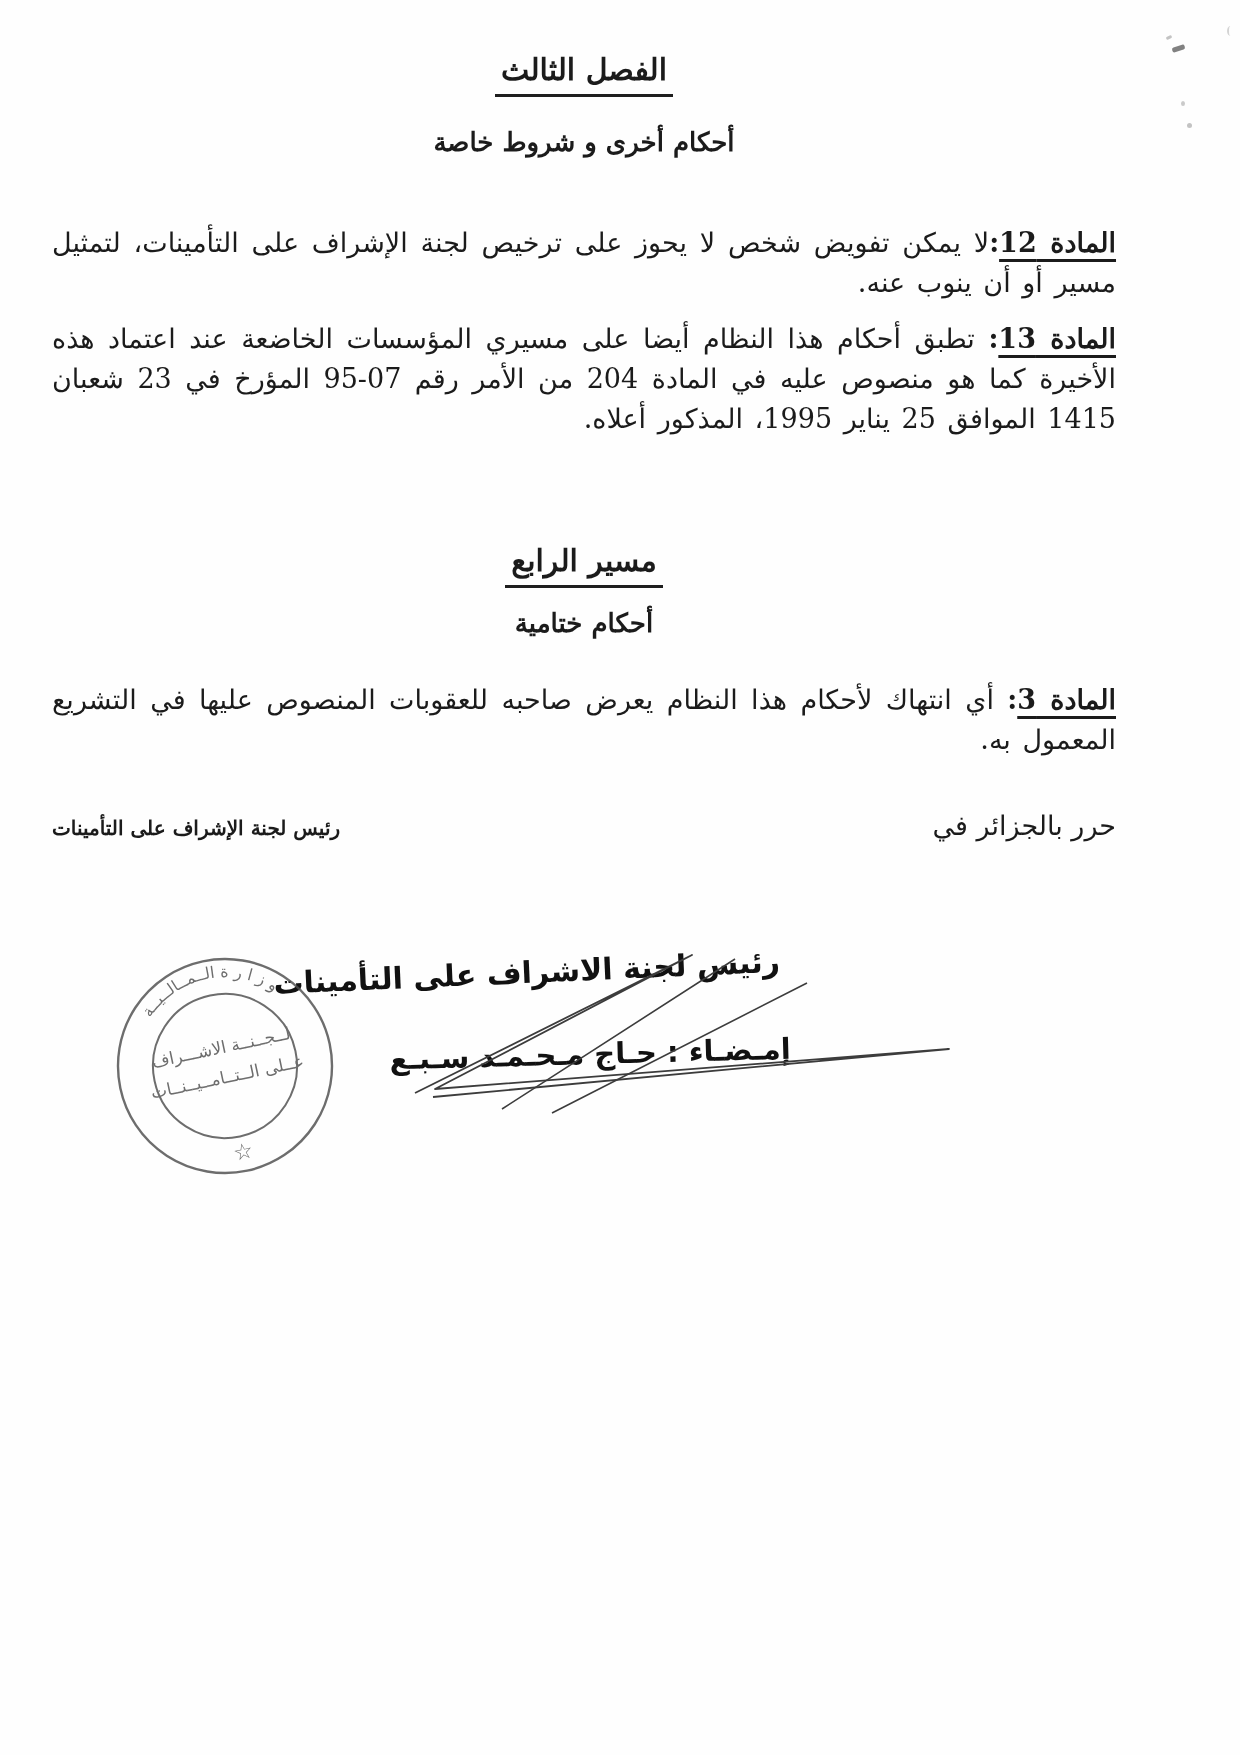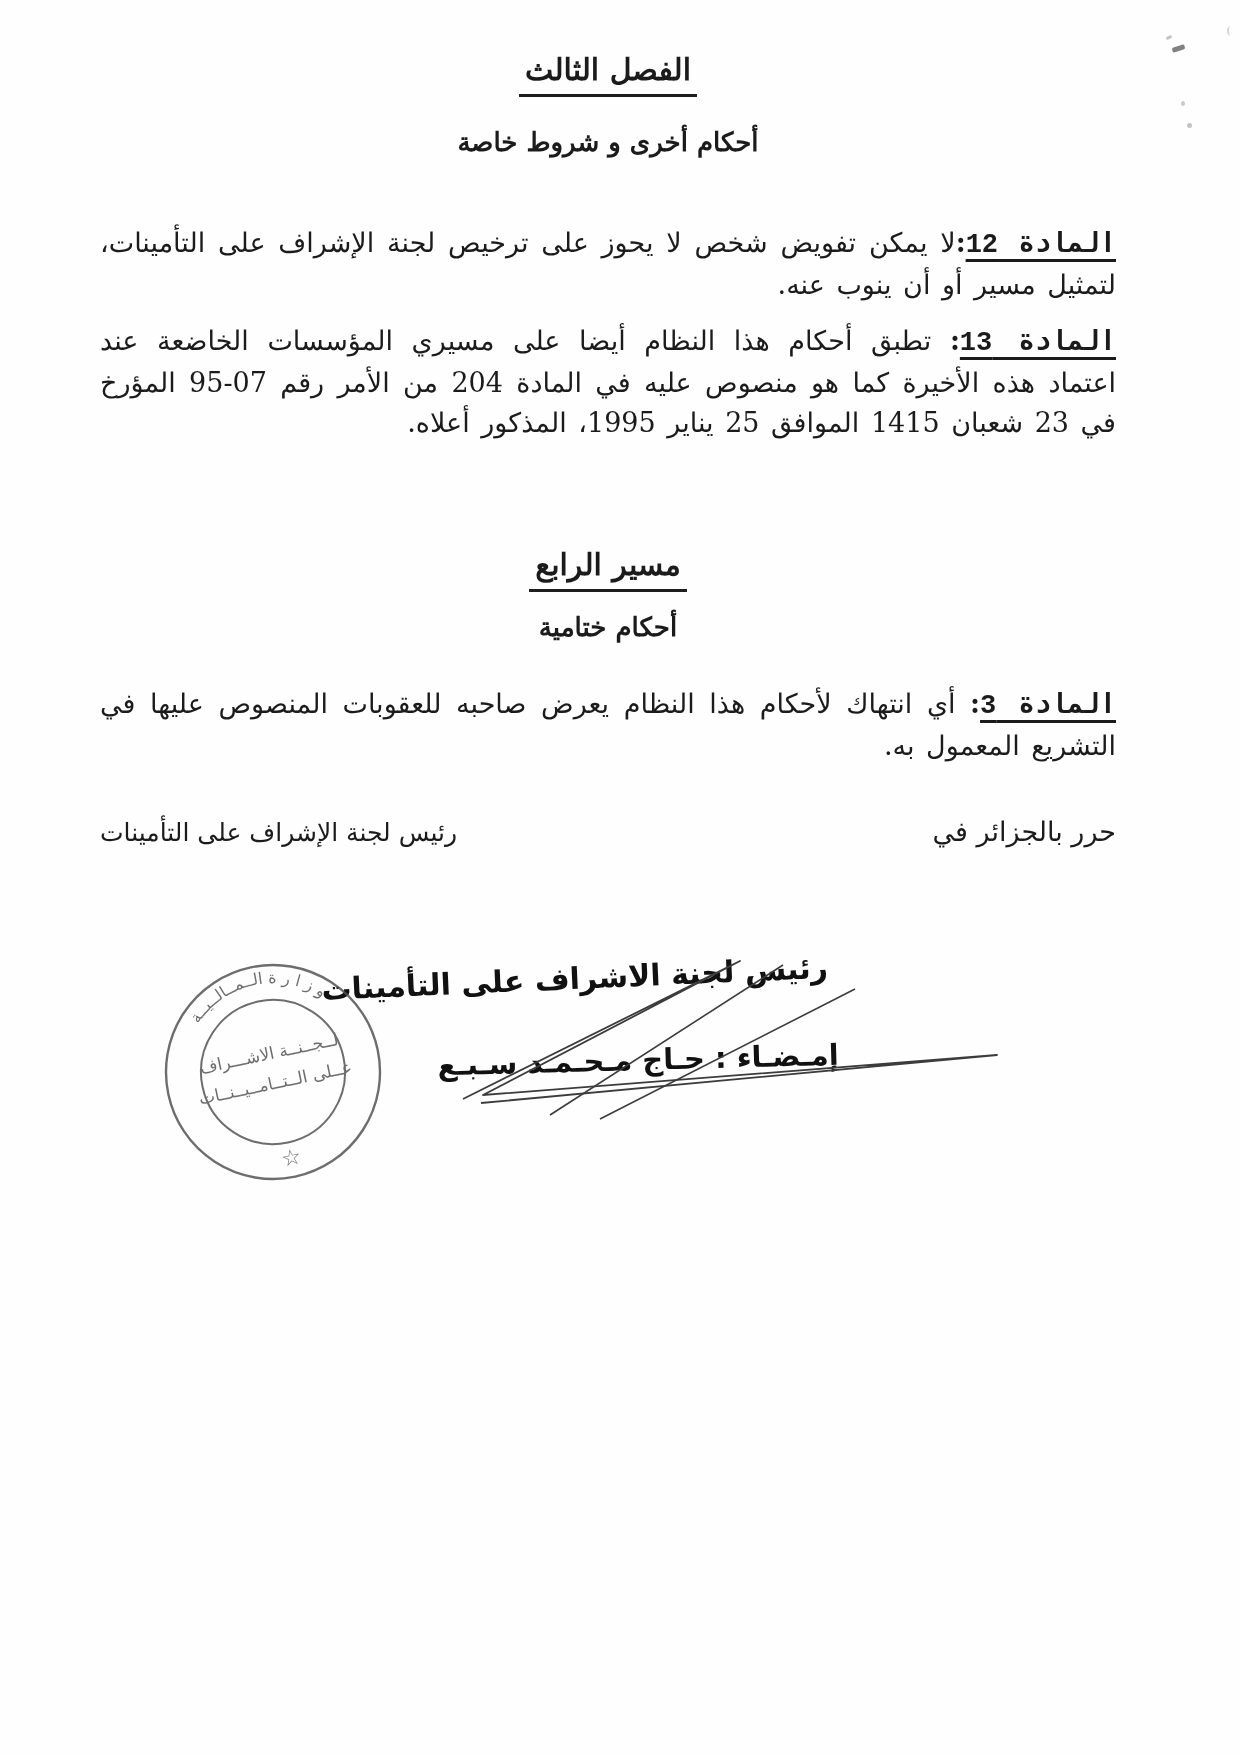--- a/index.html
+++ b/index.html
@@ -10,21 +10,21 @@
     font-family: "DejaVu Serif", "Liberation Serif", serif;
     color: #1b1b1b;
   }
   .page {
     position: relative;
     width: 1240px; height: 1755px;
     background: #fefefe;
     overflow: hidden;
     direction: rtl;
   }
-  .content { padding: 52px 124px 0 100px; }
+  .content { padding: 52px 124px 0 52px; }
 
   .chap-title { text-align: center; font-size: 30px; font-weight: bold; margin: 0; }
   .chap-title .u {
     display: inline-block;
     border-bottom: 3px solid #1e1e1e;
     padding: 0 6px 7px 6px;
   }
   .chap-sub { text-align: center; font-size: 26px; font-weight: bold; margin: 0; }
 
   #ch3-sub { margin-top: 30px; }
@@ -39,32 +39,31 @@
     font-size: 27px; line-height: 40px;
     text-align: justify;
     word-spacing: 3px;
     margin: 0;
   }
   .art .lbl {
     font-weight: bold;
     text-decoration: underline;
     text-decoration-thickness: 2.5px;
     text-underline-offset: 7px;
-    font-family: Liberation Mono, monospace;
   }
   .art .cl { font-weight: bold; }
 
   .closing-row {
     margin-top: 50px;
     display: flex;
     justify-content: space-between;
     align-items: baseline;
   }
   .closing-place { font-size: 27px; text-align: right; }
-  .closing-title { font-size: 25px; font-weight: normal; }
+  .closing-title { font-size: 20px; font-weight: bold; }
 
   .signature-area { position: relative; height: 560px; }
   .sig-title, .sig-name {
     position: absolute;
     font-family: "DejaVu Sans", "Liberation Sans", sans-serif;
     font-weight: bold;
     color: #111;
     white-space: nowrap;
   }
   .sig-title {

